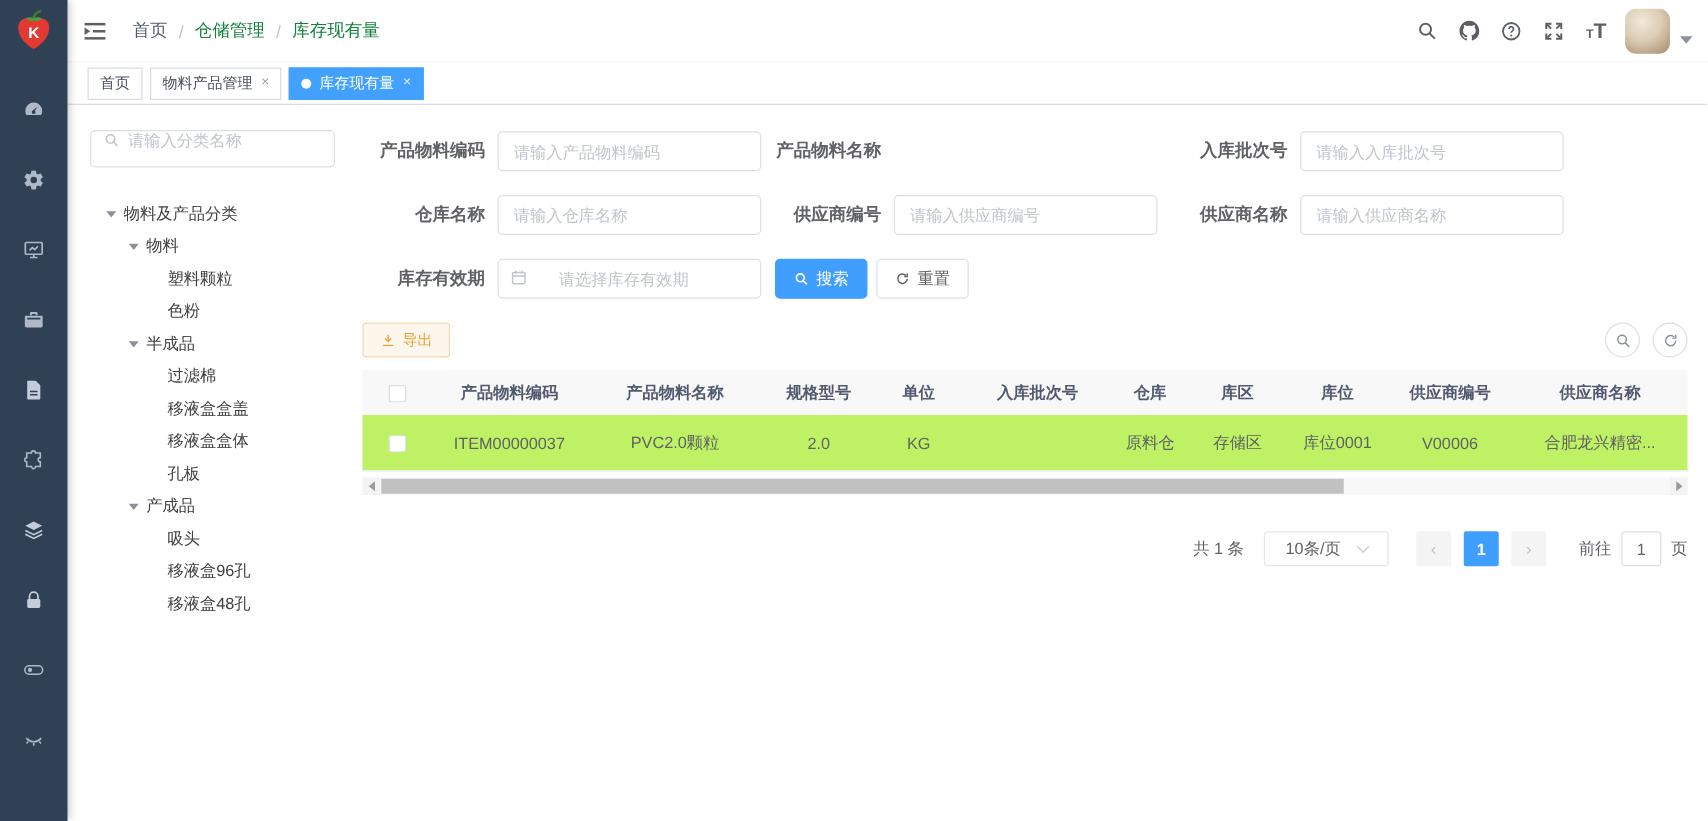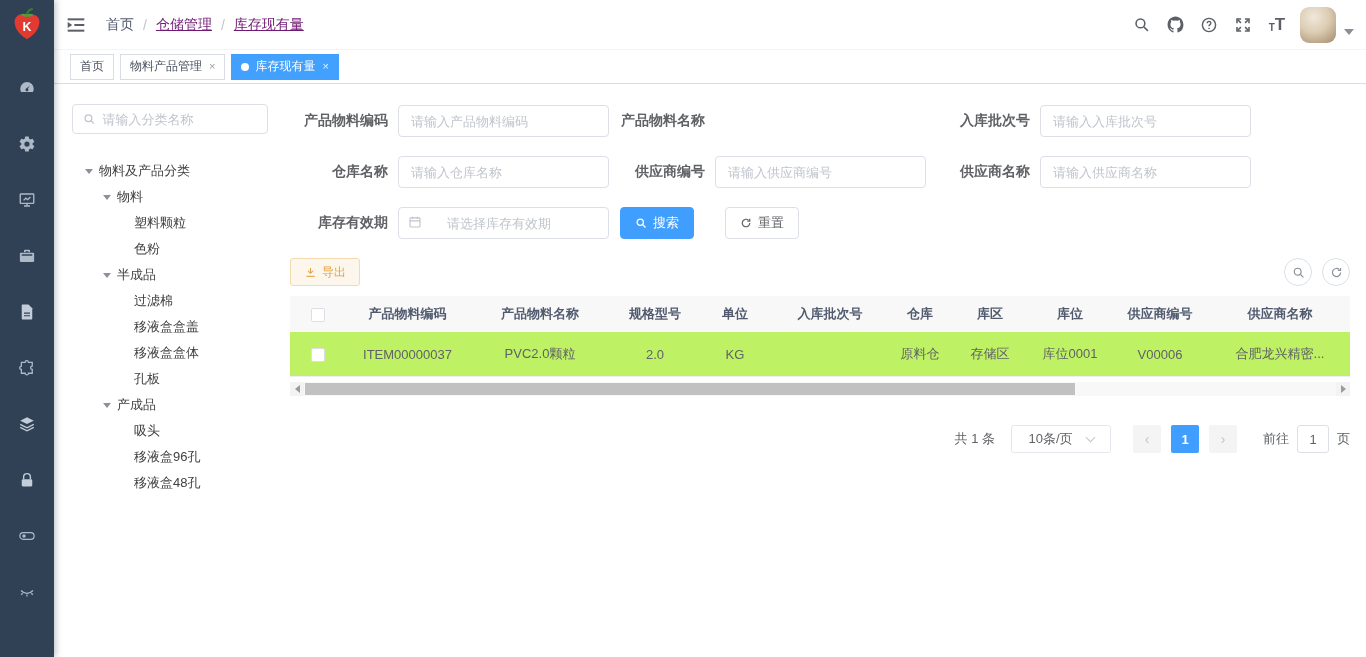--- a/index.html
+++ b/index.html
@@ -12,21 +12,21 @@
              box-shadow:2px 0 6px rgba(0,21,41,.25); z-index:5; }
   .logo { height:50px; display:flex; align-items:center; justify-content:center; }
   .side-menu { position:absolute; top:60px; left:0; width:54px; }
   .side-item { height:56px; display:flex; align-items:center; justify-content:center; cursor:pointer; }
 
   
   .navbar { position:absolute; left:54px; top:0; right:0; height:50px; background:#fff;
             display:flex; align-items:center; border-bottom:1px solid #f4f4f4; }
   .hamburger { width:44px; height:50px; display:flex; align-items:center; justify-content:center; cursor:pointer; }
   .breadcrumb { display:flex; align-items:center; font-size:14px; color:#515a6e; gap:9px; margin-left:8px; }
-  .crumb.muted { color:#701a75;text-decoration:underline; }
+  .crumb.muted { color:#15803d; }
   .crumb-sep { color:#c0c4cc; }
   .nav-right { margin-left:auto; display:flex; align-items:center; height:50px; padding-right:12px; }
   .nav-btn { width:34px; height:50px; display:flex; align-items:center; justify-content:center; cursor:pointer; }
   .fs-icon { font-weight:bold; color:#5c6066; line-height:1; display:flex; align-items:flex-end; }
   .fs-icon .s { font-size:10px; } .fs-icon .b { font-size:17px; }
   .avatar { width:36px; height:36px; border-radius:9px; margin-left:6px; cursor:pointer;
             background:radial-gradient(circle at 38% 28%, #f0e8da 0%, #dccdb4 45%, #b9a184 80%, #9d8568 100%); }
   .caret-down { width:0; height:0; border-left:5px solid transparent; border-right:5px solid transparent;
                 border-top:6px solid #8a8f99; margin:14px 0 0 8px; cursor:pointer; }
 
@@ -36,21 +36,21 @@
   .tab { height:26px; display:inline-flex; align-items:center; padding:0 9px; margin-right:6px;
          border:1px solid #d8dce5; background:#fff; color:#495060; font-size:12px; cursor:pointer; }
   .tab .dot { width:8px; height:8px; border-radius:50%; background:#fff; margin-right:6px; display:none; }
   .tab.active { background:#42a0ff; border-color:#42a0ff; color:#fff; }
   .tab.active .dot { display:inline-block; }
   .tab .close { margin-left:7px; font-size:11px; color:#9aa0ab; cursor:pointer; line-height:1; }
   .tab.active .close { color:#e8f2ff; }
 
   
   .tree-search { position:absolute; left:72px; top:104px; width:196px; height:30px;
-                 border:1px solid #dcdfe6; border-radius:4px; display:flex; align-items:center;
+                 border:1px solid #dcdfe6; border-radius:4px; display:flex; align-items:flex-start;
                  padding:0 10px; gap:7px; background:#fff; }
   .tree-search input { border:none; outline:none; width:100%; font-size:13px; color:#606266;
                        font-family:inherit; background:transparent; }
   .tree-search input::placeholder { color:#c0c4cc; }
   .tree { position:absolute; left:72px; top:158px; width:210px; }
   .tree-item { height:26px; display:flex; align-items:center; font-size:13px; color:#404040; cursor:pointer; }
   .tree-item .tcaret { width:0; height:0; border-left:4.5px solid transparent; border-right:4.5px solid transparent;
                        border-top:5.5px solid #8a919c; margin-right:6px; }
   .lv0 { padding-left:13px; } .lv1 { padding-left:31px; } .lv2 { padding-left:62px; }
 
@@ -59,27 +59,27 @@
              grid-template-columns:330px 325px 1fr; row-gap:19px; }
   .field { display:flex; align-items:center; height:32px; }
   .field label { font-size:14px; font-weight:bold; color:#606266; text-align:right; margin-right:10px; width:85px; white-space:nowrap; }
   .field:nth-child(3n+1) label { width:98px; }
   .fi-wrap { position:relative; }
   .field input { width:211px; height:32px; border:1px solid #dcdfe6; border-radius:4px; padding:0 12px;
                  font-size:13px; color:#606266; outline:none; font-family:inherit; }
   .field input::placeholder { color:#c0c4cc; }
   .field.date input { padding-left:48px; }
   .cal-ico { position:absolute; left:10px; top:8px; }
-  .form-actions { display:flex; align-items:flex-end; gap:20px; }
+  .form-actions { display:flex; align-items:flex-end; gap:7px; }
   .btn-search { height:32px; padding:0 14px; background:#409eff; border:1px solid #409eff; color:#fff;
                 font-size:13px; border-radius:4px; display:inline-flex; align-items:center; gap:6px;
                 cursor:pointer; font-family:inherit; }
   .btn-reset { height:32px; padding:0 14px; background:#fff; border:1px solid #dcdfe6; color:#606266;
                font-size:13px; border-radius:4px; display:inline-flex; align-items:center; gap:6px;
-               cursor:pointer; font-family:inherit;margin-left:11px; }
+               cursor:pointer; font-family:inherit; }
 
   
   .toolbar { position:absolute; left:290px; top:258px; right:16px; display:flex; align-items:center; }
   .btn-export { height:28px; padding:0 13px; background:#fdf6ec; border:1px solid #f5dab1; color:#e6a23c;
                 font-size:12px; border-radius:3px; display:inline-flex; align-items:center; gap:5px;
                 cursor:pointer; font-family:inherit; }
   .tool-right { margin-left:auto; display:flex; gap:10px; }
   .round-btn { width:28px; height:28px; border-radius:50%; border:1px solid #dcdfe6; background:#fff;
                display:flex; align-items:center; justify-content:center; cursor:pointer; }
 

